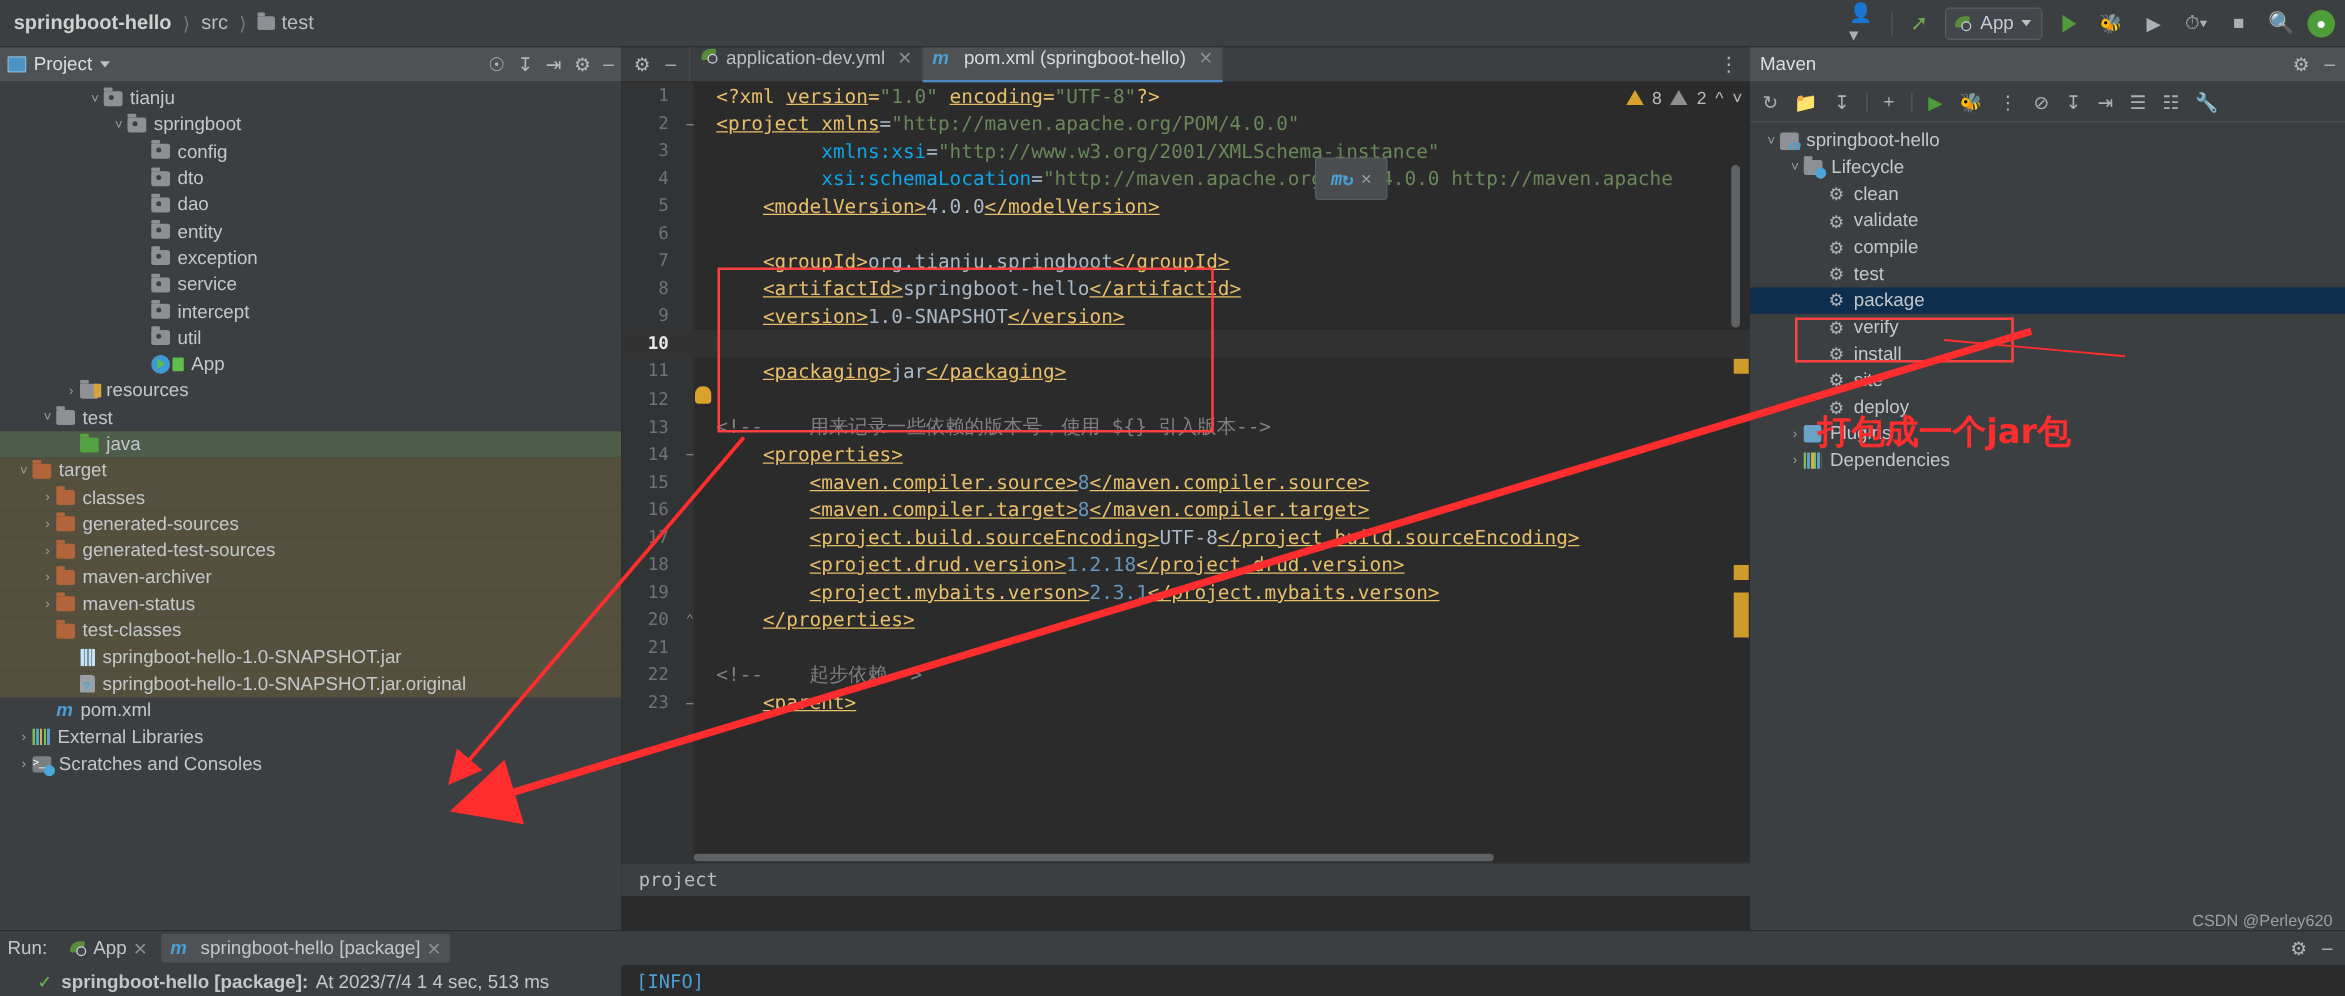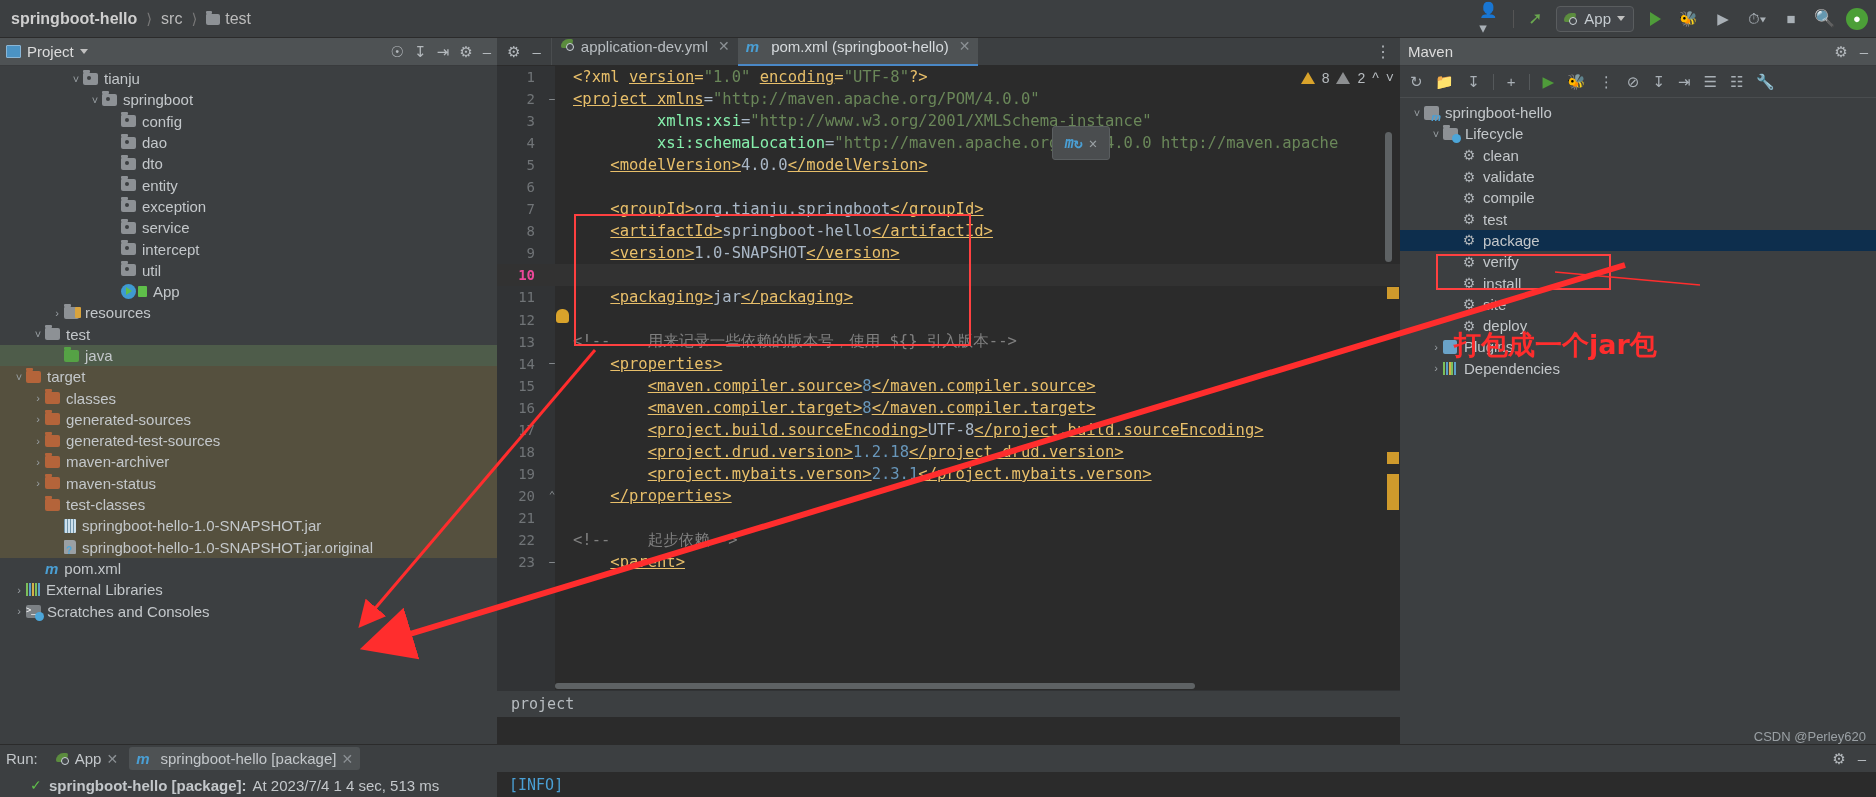--- a/index.html
+++ b/index.html
@@ -92,26 +92,26 @@
   .tab .x{color:#8b9094;font-size:14px;margin-left:4px;}
   .dots{margin-left:auto;color:#b4b9bd;font-size:16px;padding-right:8px;letter-spacing:1px;}
 
   .codearea{position:relative;height:651px;overflow:hidden;background:#2b2b2b;
      font-family:"DejaVu Sans Mono","Liberation Mono",monospace;font-size:15.5px;}
   .gutter{position:absolute;left:0;top:0;width:58px;height:100%;background:#313335;}
   .codelines{position:absolute;left:0;top:0;right:0;}
   .cl{height:22.05px;display:flex;align-items:center;white-space:pre;}
   .ln{width:44px;text-align:right;color:#707477;font-size:14px;flex:none;padding-right:6px;
       font-family:"DejaVu Sans Mono",monospace;}
-  .ln.cur{color:#ec4899;font-weight:bold;}
+  .ln.cur{color:#e5e5e5;font-weight:bold;}
   .fold{width:22px;text-align:center;color:#8a8f92;font-size:11px;flex:none;}
   .ctxt{padding-left:10px;}
   .cl.curline{background:#323232;}
   .t-tag{color:#e8bf6a;text-decoration:underline;}
-  .t-attr{color:#86efac;}
+  .t-attr{color:#0ea5e9;}
   .t-str{color:#6a8759;}
   .t-val{color:#a9b7c6;}
   .t-num{color:#6897bb;}
   .t-cmt{color:#808080;}
   .t-pi{color:#e8bf6a;}
 
   .warnbar{position:absolute;right:6px;top:4px;display:flex;align-items:center;gap:7px;font-size:14px;color:#b7bcc0;z-index:6;
      font-family:"Liberation Sans",sans-serif;}
   .wtri{width:0;height:0;border-left:7px solid transparent;border-right:7px solid transparent;border-bottom:12px solid #d9a32b;position:relative;}
   .wtri.grey{border-bottom-color:#8d8f91;}
@@ -242,27 +242,27 @@
         <div class="row">
           <span class="ind" style="width:103px"></span>
           <span class="arrow none">›</span>
           <span class="fld pkg"></span>
           <span>config</span>
         </div>
         <div class="row">
           <span class="ind" style="width:103px"></span>
           <span class="arrow none">›</span>
           <span class="fld pkg"></span>
+          <span>dto</span>
+        </div>
+        <div class="row">
+          <span class="ind" style="width:103px"></span>
+          <span class="arrow none">›</span>
+          <span class="fld pkg"></span>
           <span>dao</span>
-        </div>
-        <div class="row">
-          <span class="ind" style="width:103px"></span>
-          <span class="arrow none">›</span>
-          <span class="fld pkg"></span>
-          <span>dto</span>
         </div>
         <div class="row">
           <span class="ind" style="width:103px"></span>
           <span class="arrow none">›</span>
           <span class="fld pkg"></span>
           <span>entity</span>
         </div>
         <div class="row">
           <span class="ind" style="width:103px"></span>
           <span class="arrow none">›</span>

